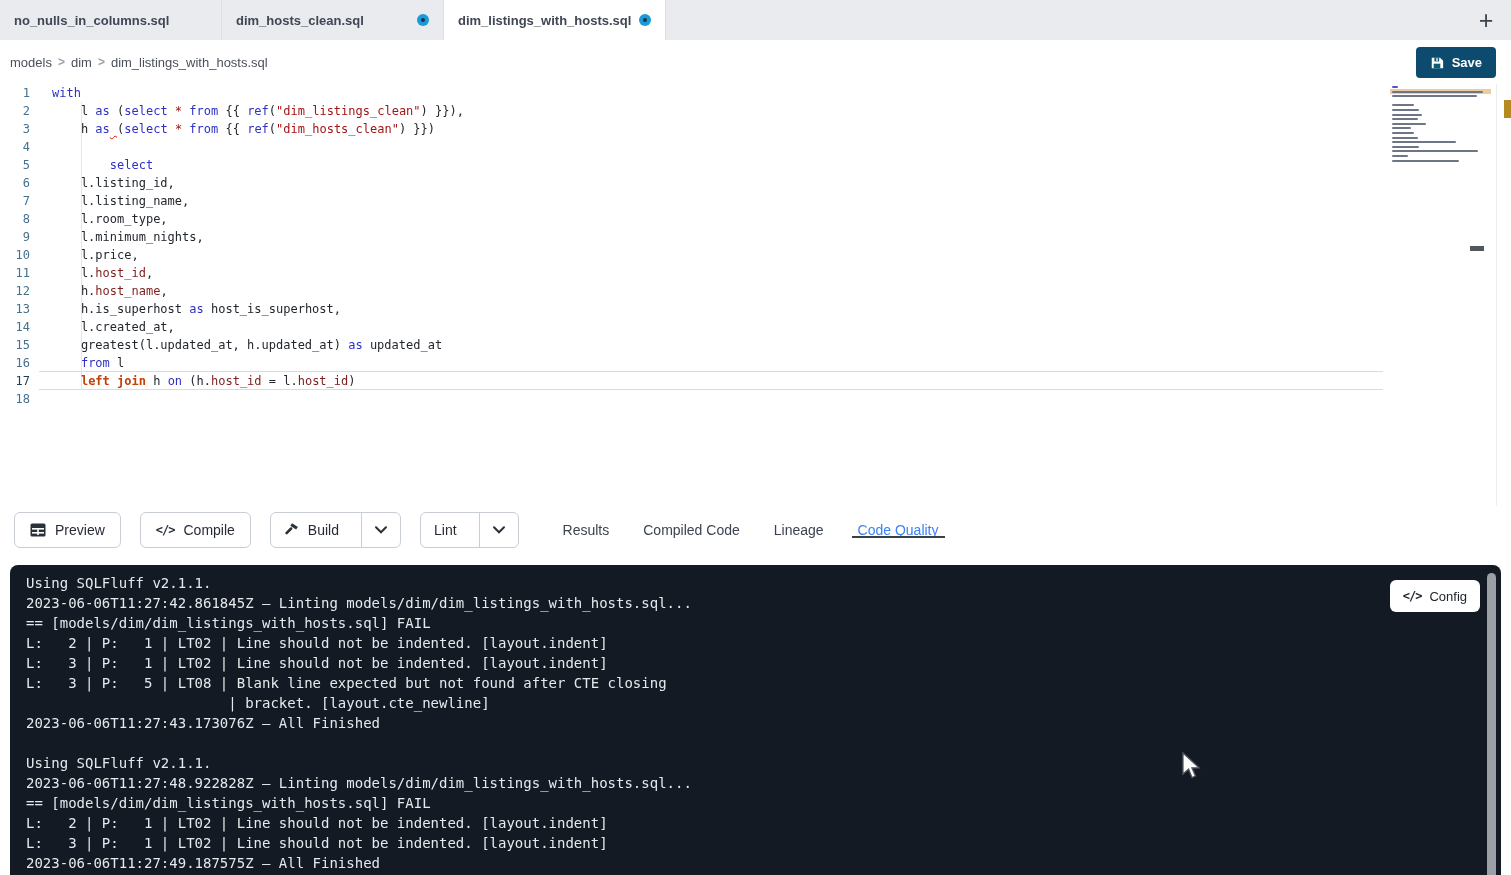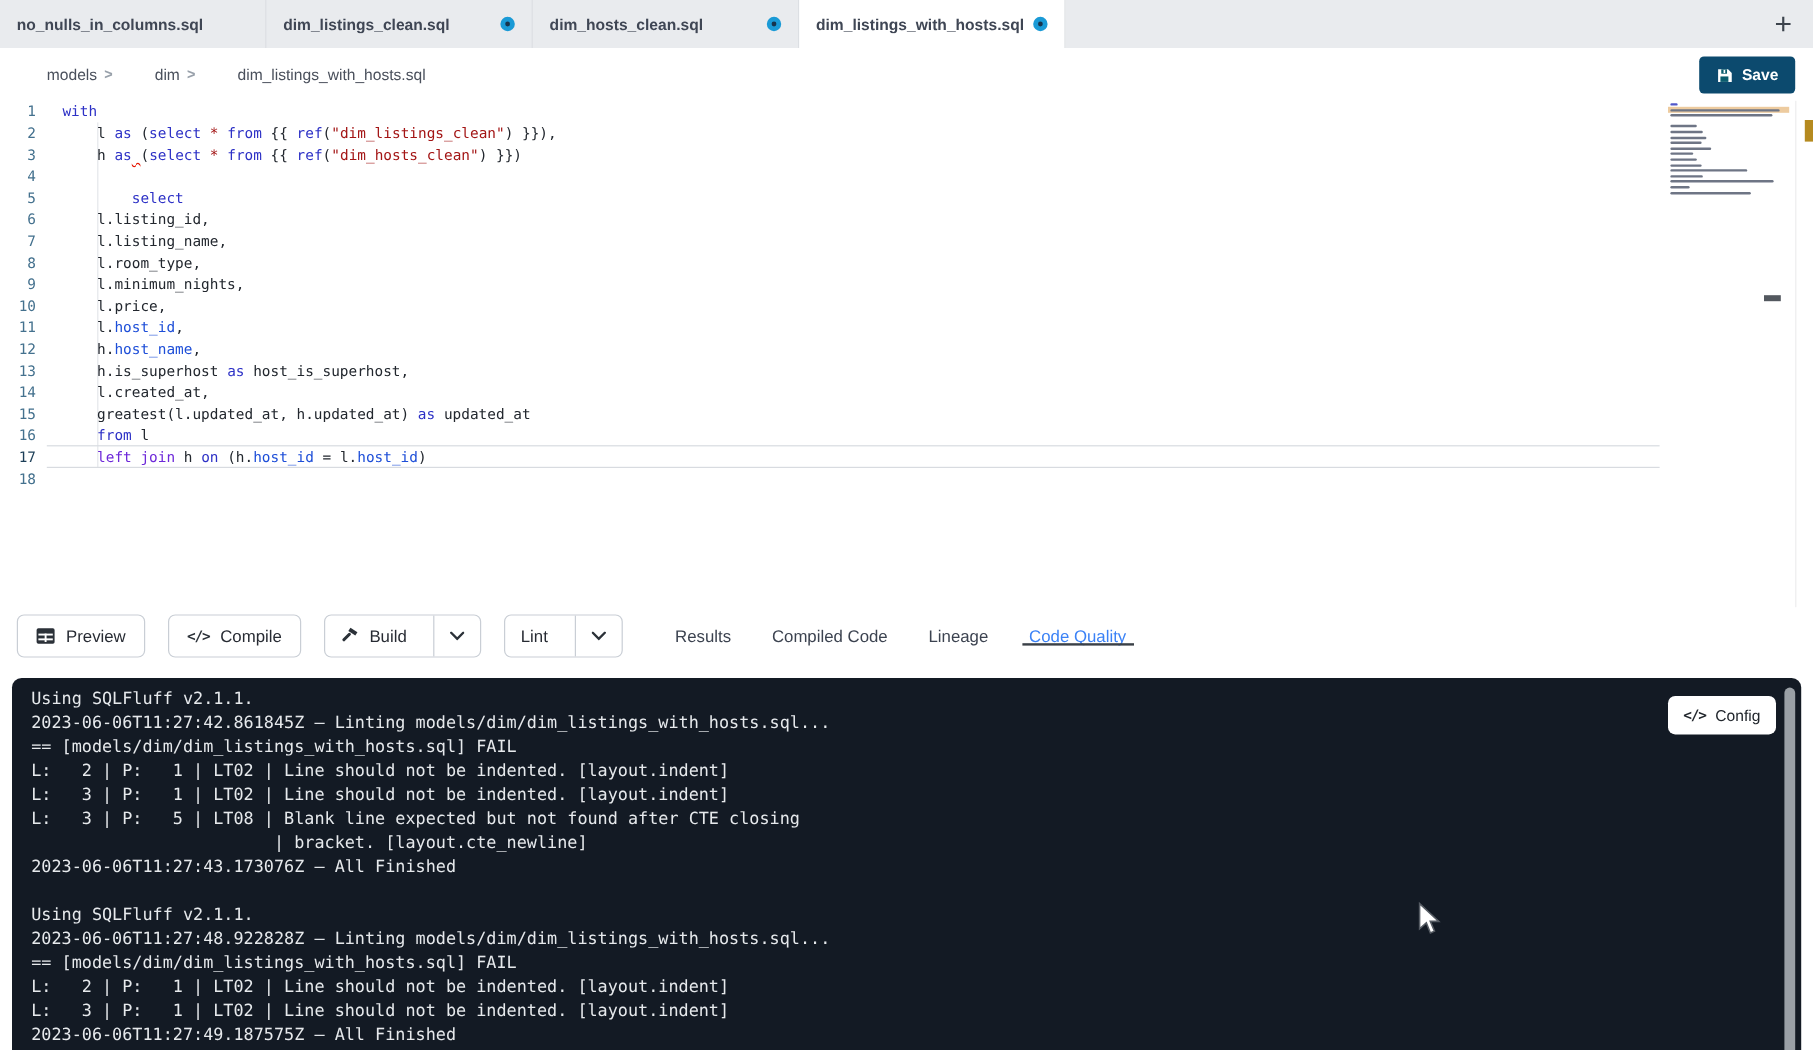--- a/index.html
+++ b/index.html
@@ -15,40 +15,40 @@
          font-size:13px; color:#3f4654; font-weight:600; cursor:pointer; }
   .tab.active { background:#fff; }
   .tab .tab-label { overflow:hidden; text-overflow:ellipsis; white-space:nowrap; }
   .dot { width:12px; height:12px; border-radius:50%; background:#1a9ad6; margin-left:auto; position:relative; flex:0 0 12px; }
   .dot::after { content:""; position:absolute; inset:4px; border-radius:50%; background:#17344d; }
   .plusbtn { position:absolute; right:6px; top:0; width:38px; height:40px; display:flex; align-items:center; justify-content:center;
              font-size:25px; color:#3c434c; font-weight:400; cursor:pointer; }
 
   
   .crumbbar { position:absolute; top:40px; left:0; right:0; height:44px; background:#fff; display:flex; align-items:center; padding-left:10px; }
-  .crumb { font-size:13px; color:#4a505c; cursor:pointer;margin-left:29px; }
+  .crumb { font-size:13px; color:#4a505c; cursor:pointer; }
   .crumb-sep { color:#98a0aa; font-size:12px; margin:0 6px; font-weight:700; }
   .savebtn { position:absolute; right:15px; top:47px; height:31px; background:#0c4a6e; border:none; border-radius:4px;
              color:#fff; font-size:13px; font-weight:700; display:flex; align-items:center; gap:8px; padding:0 14px;
              font-family:"Liberation Sans",sans-serif; cursor:pointer; }
 
   
   .editor { position:absolute; top:84px; left:0; right:0; height:422px; background:#fff;
             font-family:"DejaVu Sans Mono",monospace; font-size:12px; }
   .eline { position:relative; height:18px; line-height:18px; display:flex; white-space:pre; }
   .gut { flex:0 0 30px; width:30px; text-align:right; color:#44718e; user-select:none; }
   .code { margin-left:22px; color:#22272e; }
   .eline.current .gut { color:#1c3e57; }
   .eline.current::after { content:""; position:absolute; left:39px; right:128px; top:-1px; bottom:0;
                           border-top:1px solid #d8dbe0; border-bottom:1px solid #d8dbe0; pointer-events:none; }
   .iguide { position:absolute; left:81px; top:18px; height:288px; width:1px; background:#e4e6ea; }
   .tok-kw { color:#2d31c6; }
   .tok-str { color:#a31515; }
-  .tok-fld { color:#1d4ed8; }
-  .tok-cm { color:#6d28d9; }
+  .tok-fld { color:#7f1d1d; }
+  .tok-cm { color:#c2410c;font-weight:bold; }
   .tok-id { color:#22272e; }
   .tok-sq { text-decoration: underline wavy #e51400 1px; text-decoration-skip-ink:none; text-underline-offset:2px; }
 
   
   .minimap { position:absolute; left:1390px; top:86px; width:103px; height:84px; cursor:pointer; }
   .mm-sel { position:absolute; left:0; right:2px; top:3px; height:5px; background:#edcb9f; }
   .mmbar { position:absolute; left:2px; height:2px; background:#6e7585; border-radius:1px; }
   .etrack { position:absolute; left:1496px; top:84px; width:15px; height:422px; border-left:1px solid #ededee; background:#fff; cursor:pointer; }
   .marker-gold { position:absolute; left:1504px; top:100px; width:7px; height:18px; background:#b58a1f; }
   .marker-dark { position:absolute; left:1470px; top:246px; width:14px; height:5px; background:#53585f; }
@@ -79,24 +79,20 @@
   .mousecursor { position:absolute; left:1180px; top:751px; pointer-events:none; }
 </style>
 </head>
 <body>
 
 <div id="app">
 
   <div class="tabbar">
     <div class="tab">
       <span class="tab-label">no_nulls_in_columns.sql</span>
-    </div>
-    <div class="tab">
-      <span class="tab-label">dim_listings_clean.sql</span>
-      <span class="dot"></span>
     </div>
     <div class="tab">
       <span class="tab-label">dim_hosts_clean.sql</span>
       <span class="dot"></span>
     </div>
     <div class="tab active">
       <span class="tab-label">dim_listings_with_hosts.sql</span>
       <span class="dot"></span>
     </div>
   </div>

